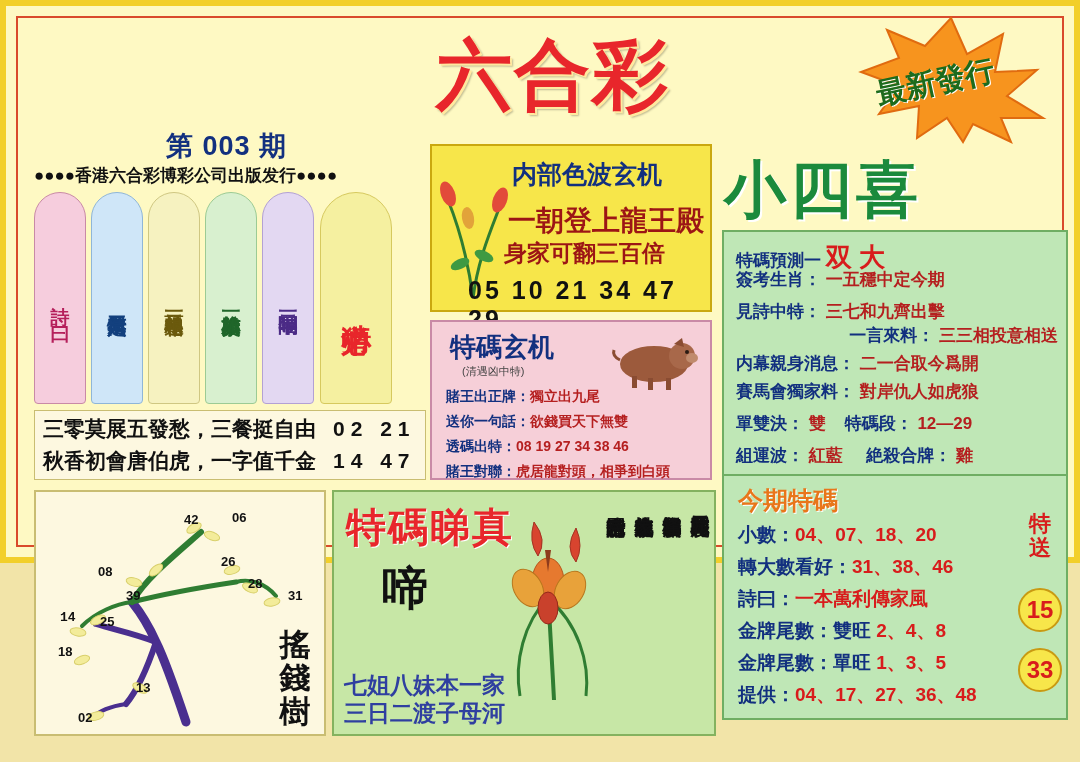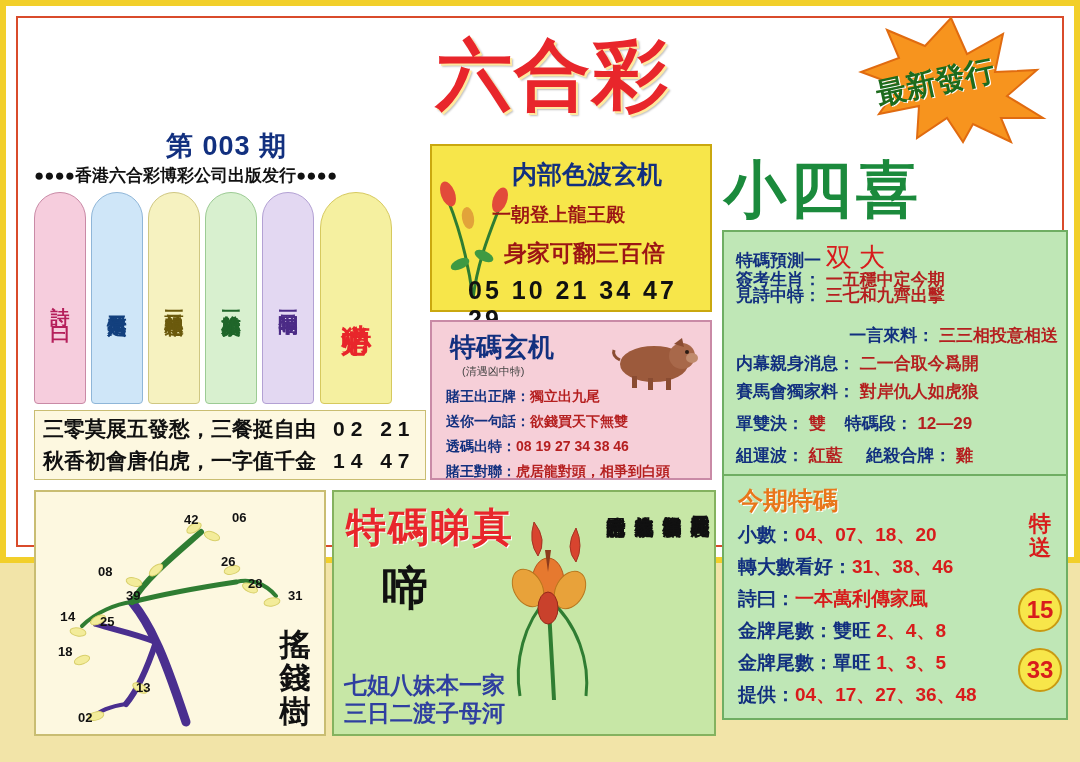--- a/index.html
+++ b/index.html
@@ -5,21 +5,21 @@
   html,body{margin:0;padding:0;}
   body{
     width:1080px;height:762px;
     background:#f2e4a8;
     font-family:"Liberation Sans","DejaVu Sans",sans-serif;
     overflow:hidden;
     position:relative;
   }
   .page{
     position:absolute;left:0;top:0;width:1080px;height:563px;
-    background:#ffffff;
+    background:#fef9c3;
     border:6px solid #f2cf2a;
     box-sizing:border-box;
   }
   .inner-frame{
     position:absolute;left:10px;top:10px;right:10px;bottom:10px;
     border:2px solid #d94b2b;
     box-sizing:border-box;
   }
   
   .main-title{
@@ -87,21 +87,21 @@
   .poem-row .txt{flex:1;}
   .poem-row .nums{width:86px;text-align:left;letter-spacing:6px;}
   
   .box-yellow{
     position:absolute;left:424px;top:138px;width:282px;height:168px;
     background:#f7e64a;border:2px solid #caa80f;box-sizing:border-box;
   }
   .box-yellow .by-title{
     position:absolute;left:80px;top:12px;font-size:25px;font-weight:bold;color:#12307f;
   }
-  .box-yellow .by-l1{position:absolute;left:60px;top:56px;font-size:19px;font-weight:bold;color:#9c1515;}
+  .box-yellow .by-l1{position:absolute;left:76px;top:56px;font-size:28px;font-weight:bold;color:#9c1515;}
   .box-yellow .by-l2{position:absolute;left:72px;top:92px;font-size:23px;font-weight:bold;color:#9c1515;}
   .box-yellow .by-nums{position:absolute;left:36px;top:130px;font-size:25px;font-weight:bold;color:#111;letter-spacing:3px;}
   .flower-deco{position:absolute;left:6px;top:14px;width:70px;height:140px;}
   
   .box-pink{
     position:absolute;left:424px;top:314px;width:282px;height:160px;
     background:#f6cfd8;border:2px solid #c98aa6;box-sizing:border-box;
   }
   .box-pink .bp-title{position:absolute;left:18px;top:8px;font-size:26px;font-weight:bold;color:#12307f;}
   .box-pink .bp-sub{position:absolute;left:30px;top:42px;font-size:11px;color:#444;}
@@ -124,27 +124,27 @@
   
   .box-green{
     position:absolute;left:716px;top:224px;width:346px;height:250px;
     background:#bfe7b6;border:2px solid #6fae63;box-sizing:border-box;
   }
   .gr-row{position:absolute;left:12px;width:322px;font-size:17px;font-weight:bold;color:#12307f;}
   .gr-row .lbl{color:#12307f;}
   .gr-row .val{color:#b51f1f;}
   .gr-row.g0{top:8px;}
   .gr-row.g1{top:36px;}
-  .gr-row.g2{top:52px;}
+  .gr-row.g2{top:68px;}
   .gr-row.g3{top:92px;text-align:right;}
   .gr-row.g4{top:120px;}
   .gr-row.g5{top:148px;}
   .gr-row.g6{top:180px;}
   .gr-row.g7{top:212px;}
-  .big-red{color:#d81c1c;font-size:26px;font-weight:normal;}
+  .big-red{color:#d81c1c;font-size:26px;font-weight:bold;}
   
   .box-tree{
     position:absolute;left:28px;top:484px;width:292px;height:246px;
     background:#fdf8e0;border:2px solid #c9bd72;box-sizing:border-box;
     overflow:hidden;
   }
   .tree-label{
     position:absolute;right:6px;bottom:6px;width:46px;
     font-size:31px;font-weight:bold;color:#111;line-height:1.08;
     text-align:center;

